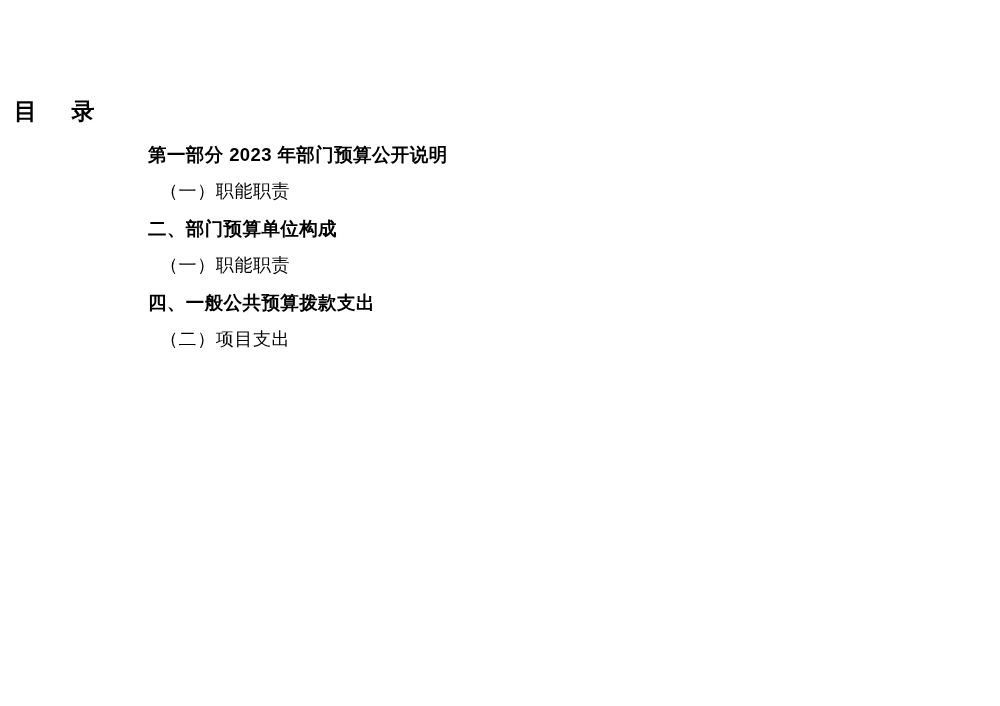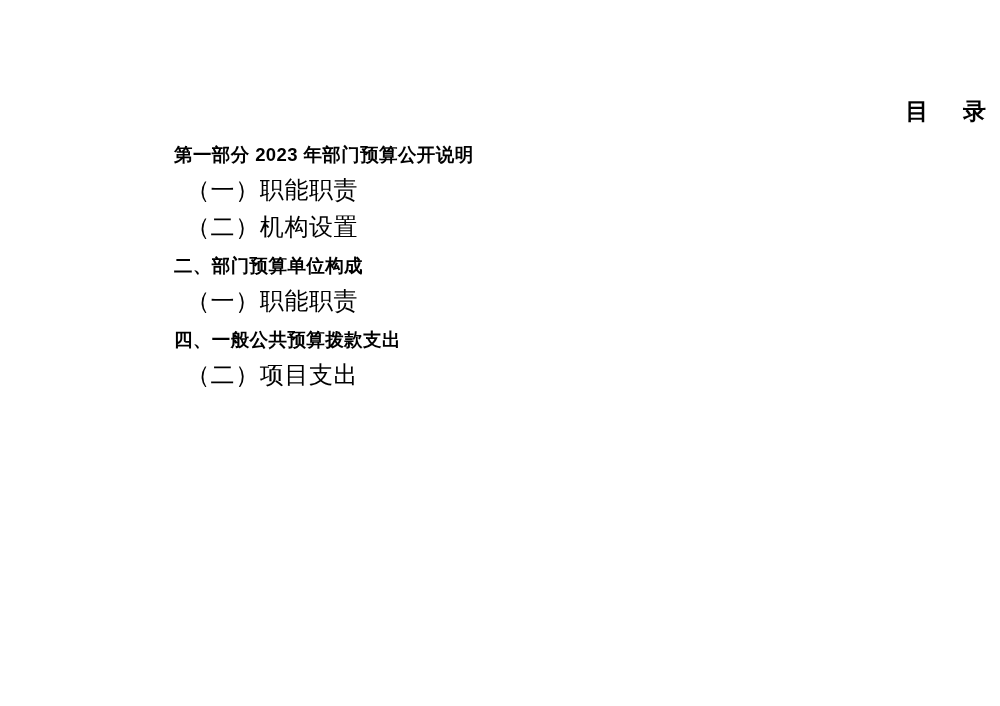--- a/index.html
+++ b/index.html
@@ -14,66 +14,64 @@
     background: #ffffff;
     font-family: "Liberation Serif", serif;
     color: #000000;
     overflow: hidden;
   }
   .doc-title {
     position: absolute;
     top: 96px;
     left: 0;
     width: 1000px;
-    text-align: right;
+    text-align: left;
     font-family: "Liberation Sans", sans-serif;
     font-weight: bold;
     font-size: 23px;
     letter-spacing: 14px;
     text-indent: 14px;
     color: #000000;
   }
   .toc {
     position: absolute;
     top: 136px;
     left: 148px;
     width: 760px;
   }
   .toc-entry {
     display: block;
     white-space: nowrap;
-    margin-left: 26px;
   }
   .level-1 {
     font-family: "Liberation Sans", sans-serif;
     font-weight: bold;
     font-size: 18.5px;
     line-height: 37px;
     letter-spacing: 0.4px;
     color: #000000;
   }
   .level-2 {
-    font-family: Liberation Mono, monospace;
-    font-size: 24px;
+    font-family: Liberation Serif, serif;
+    font-size: 18px;
     line-height: 37px;
     letter-spacing: 0.6px;
     padding-left: 12px;
     color: #000000;
   }
 </style>
 </head>
 <body>
 
 <div class="page">
 
   <div class="doc-title">目     录</div>
 
   <div class="toc">
     <span class="toc-entry level-1">第一部分 2023 年部门预算公开说明</span>
     <span class="toc-entry level-2">（一）职能职责</span>
-    <span class="toc-entry level-2">（二）机构设置</span>
     <span class="toc-entry level-1">二、部门预算单位构成</span>
     <span class="toc-entry level-2">（一）职能职责</span>
     <span class="toc-entry level-1">四、一般公共预算拨款支出</span>
     <span class="toc-entry level-2">（二）项目支出</span>
   </div>
 
 </div>
 
 </body></html>

